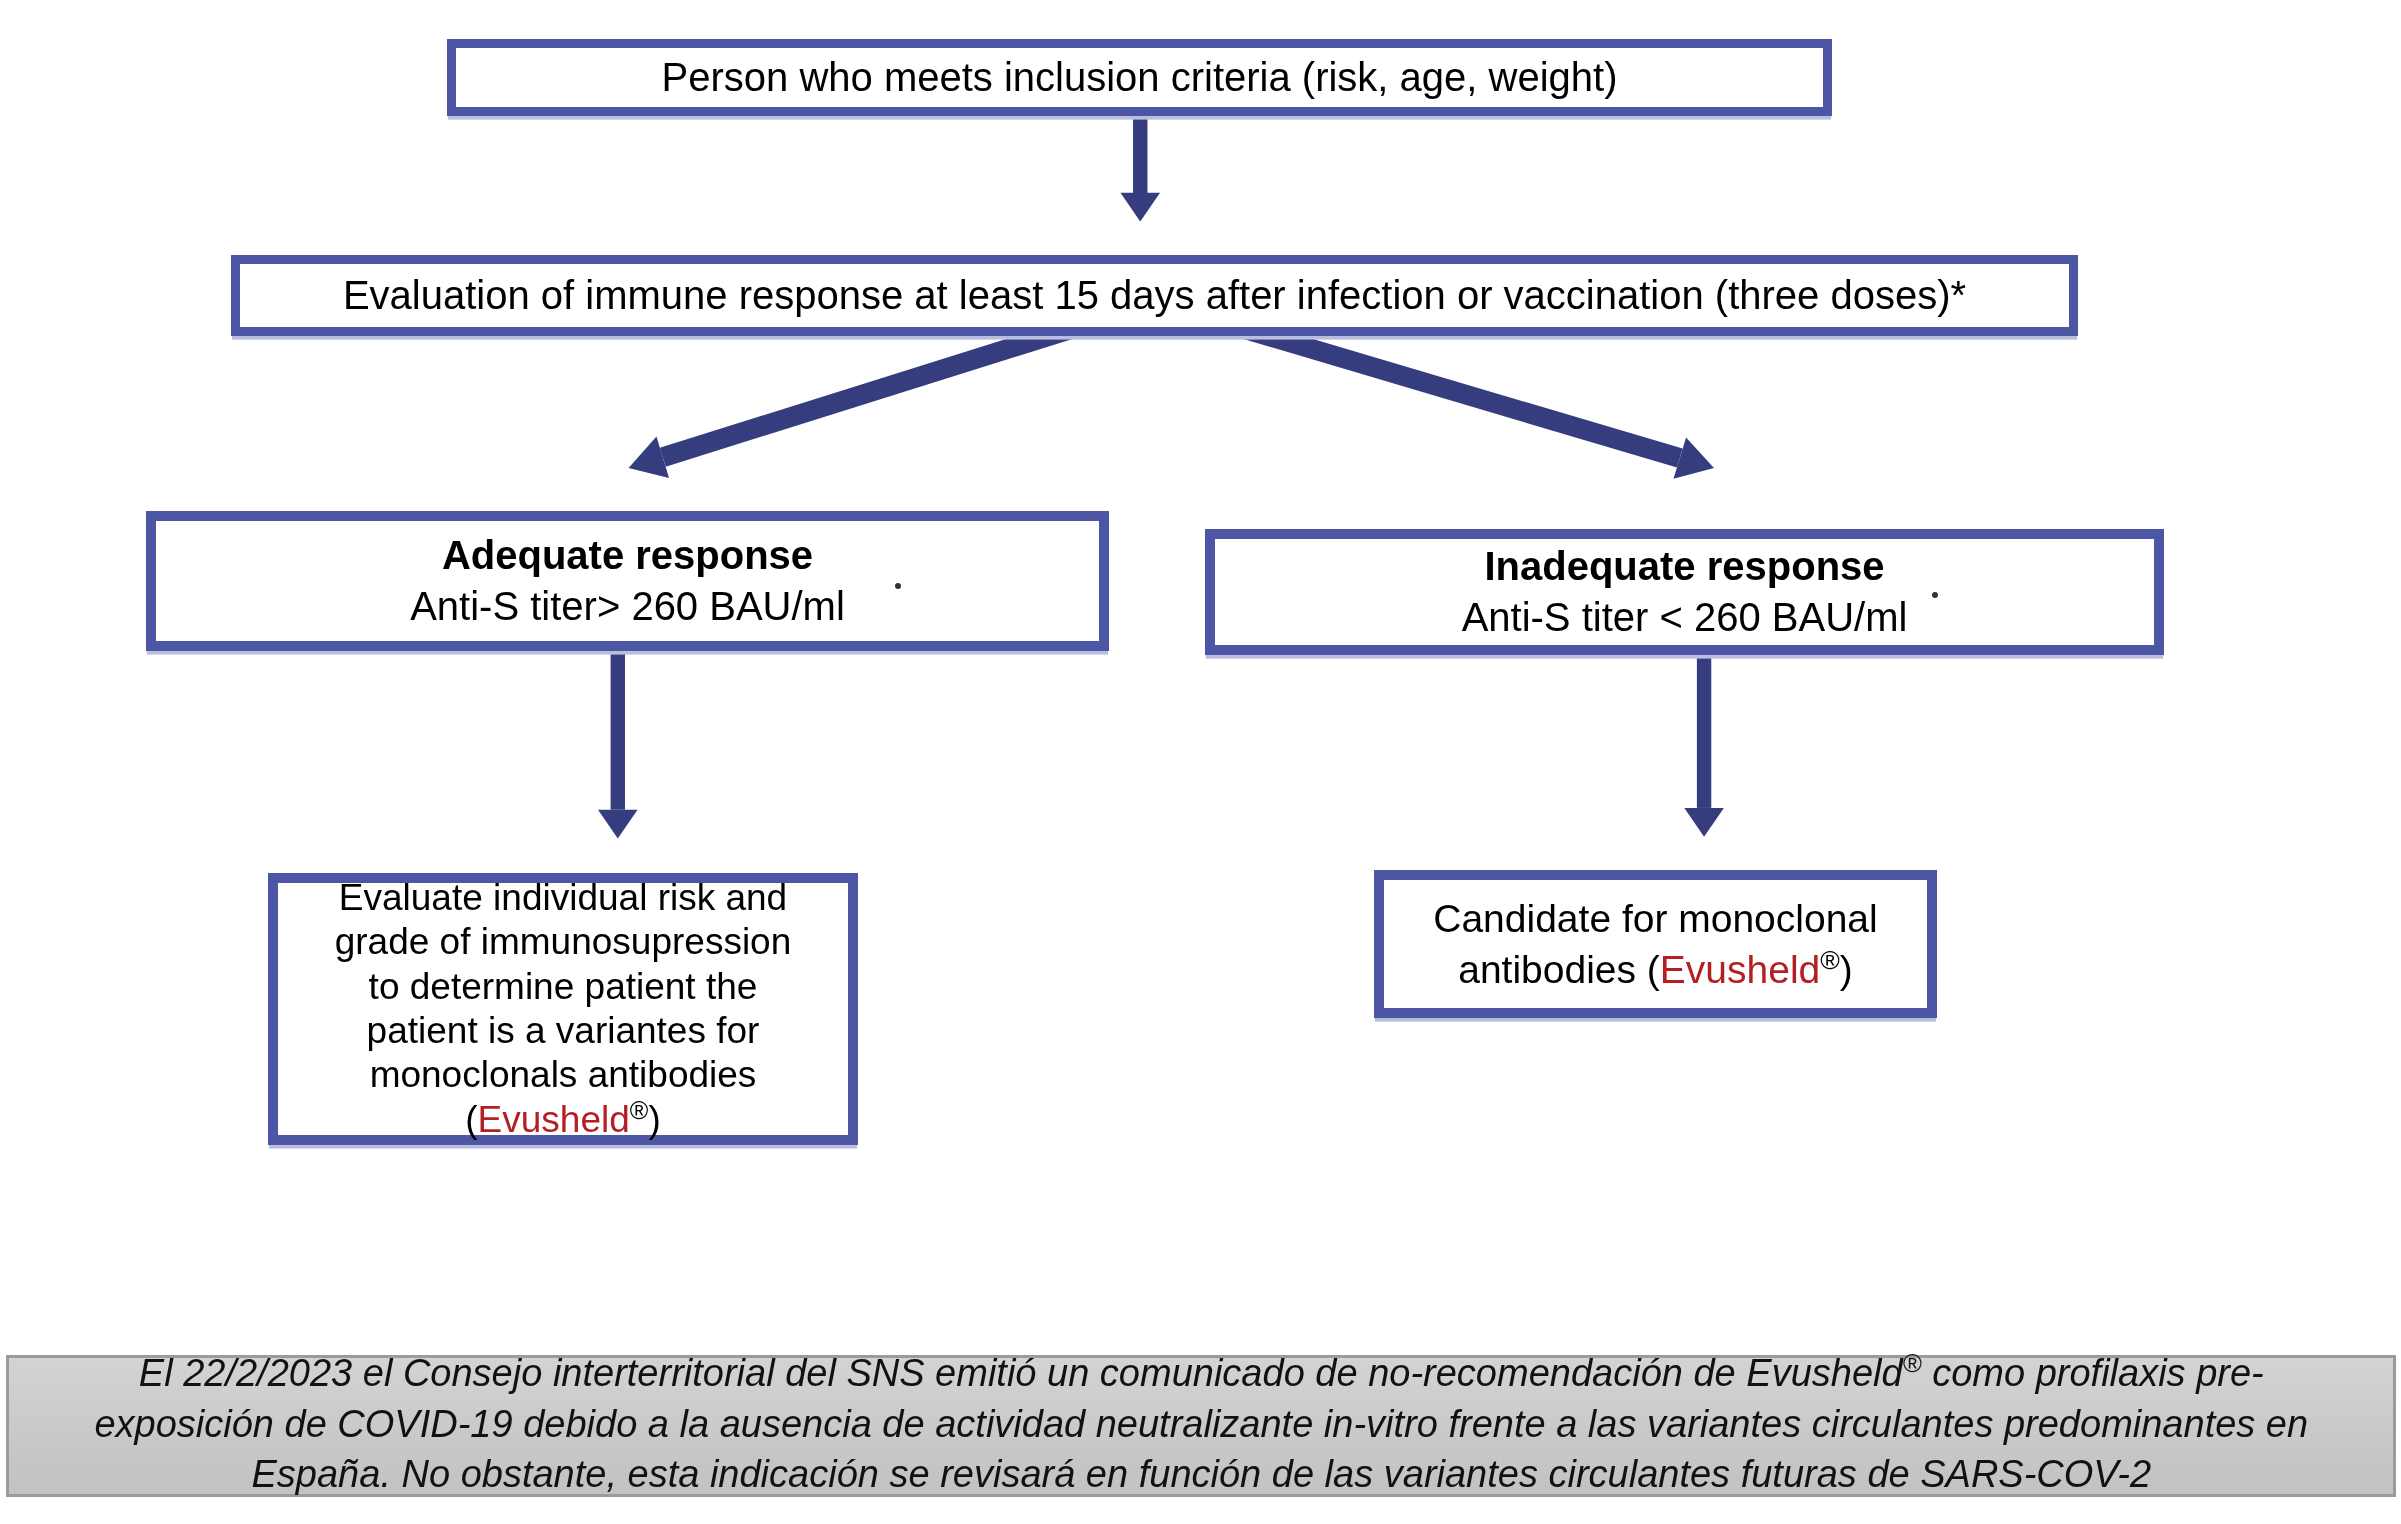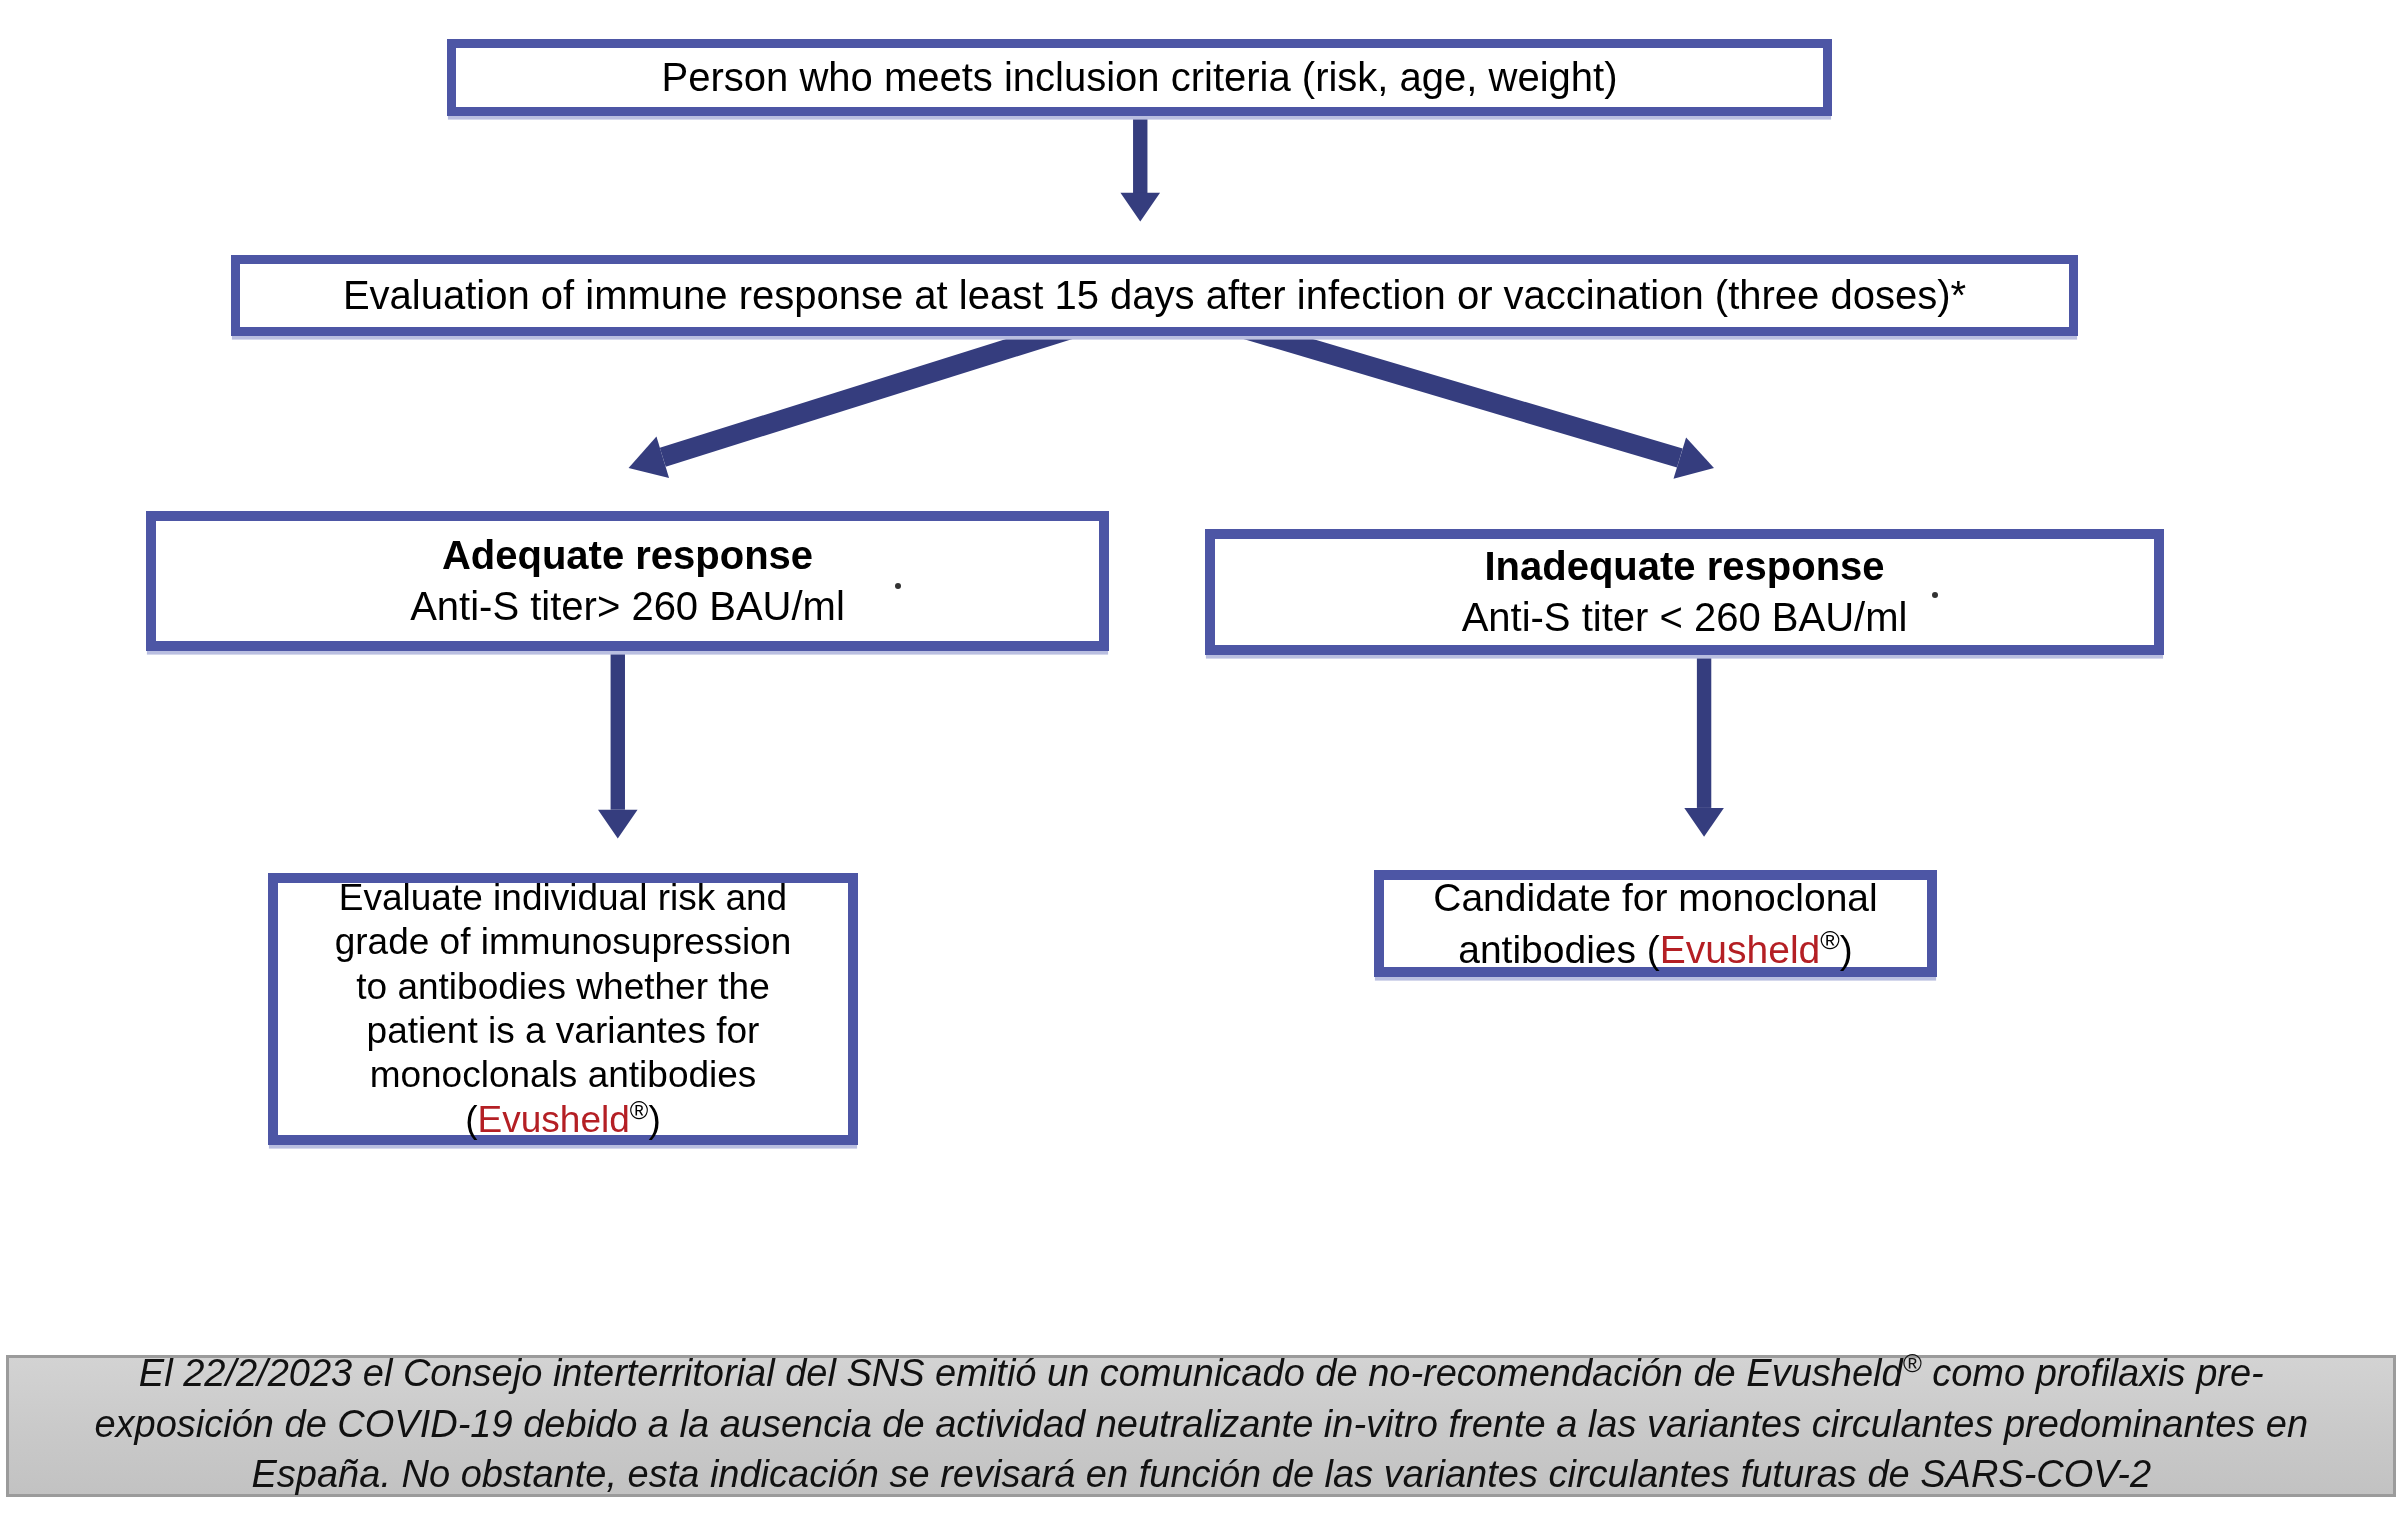--- a/index.html
+++ b/index.html
@@ -24,21 +24,21 @@
     align-items: center;
     justify-content: center;
     text-align: center;
     margin-top: 33px;
   }
   .box-top    { left: 447px;  top: 6.3px;    width: 1385px; height: 77px;  font-size: 40px; border-width: 9px; }
   .box-eval   { left: 231px;  top: 222px;  width: 1847px; height: 81px;  font-size: 40px; border-width: 9px; }
   .box-adeq   { left: 146px;  top: 478px;  width: 963px; height: 140px; font-size: 40px; line-height: 1.28; }
   .box-inad   { left: 1205px; top: 496px;  width: 959px; height: 126px; font-size: 40px; line-height: 1.28; }
   .box-risk   { left: 268px;  top: 840px;  width: 590px;  height: 272px; font-size: 37px; line-height: 1.2; }
-  .box-cand   { left: 1374px; top: 837px;  width: 563px;  height: 107px; font-size: 39px; line-height: 1.32; }
+  .box-cand   { left: 1374px; top: 837px;  width: 563px;  height: 148px; font-size: 39px; line-height: 1.32; }
   .bold { font-weight: bold; }
   .brand { color: #b41f24; }
   sup.reg {
     font-size: 68%;
     vertical-align: super;
     line-height: 0;
   }
   .arrows {
     position: absolute;
     left: 0; top: 0;
@@ -112,21 +112,21 @@
 </div>
 
 <div class="box box-inad">
   <span class="bold">Inadequate response</span>
   <span>Anti-S titer &lt; 260 BAU/ml</span>
 </div>
 
 <div class="box box-risk">
   <span>Evaluate individual risk and</span>
   <span>grade of immunosupression</span>
-  <span>to antibodies whether the</span>
+  <span>to determine patient the</span>
   <span>patient is a variantes for</span>
   <span>monoclonals antibodies</span>
   <span><span>(</span><span class="brand">Evusheld</span><sup class="reg">®</sup><span>)</span></span>
 </div>
 
 <div class="box box-cand">
   <span>Candidate for monoclonal</span>
   <span><span>antibodies (</span><span class="brand">Evusheld</span><sup class="reg">®</sup><span>)</span></span>
 </div>
 

